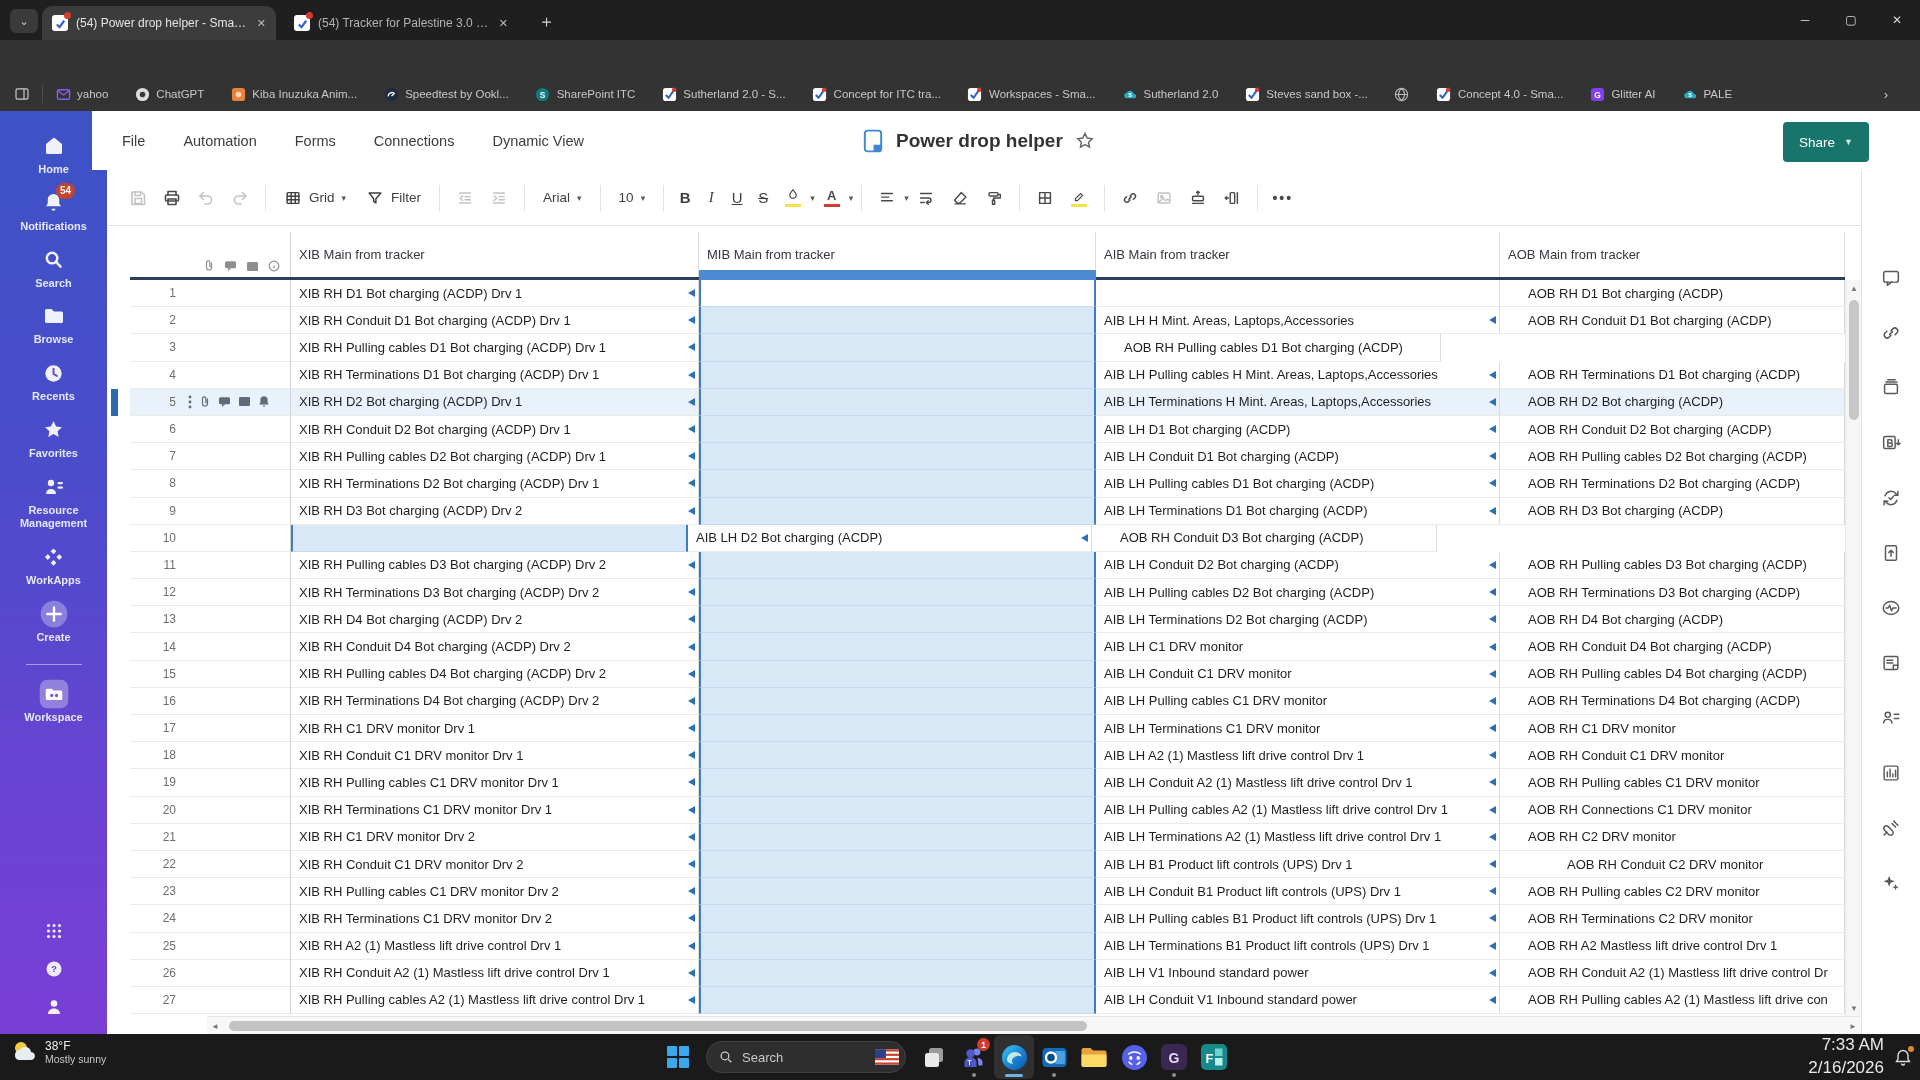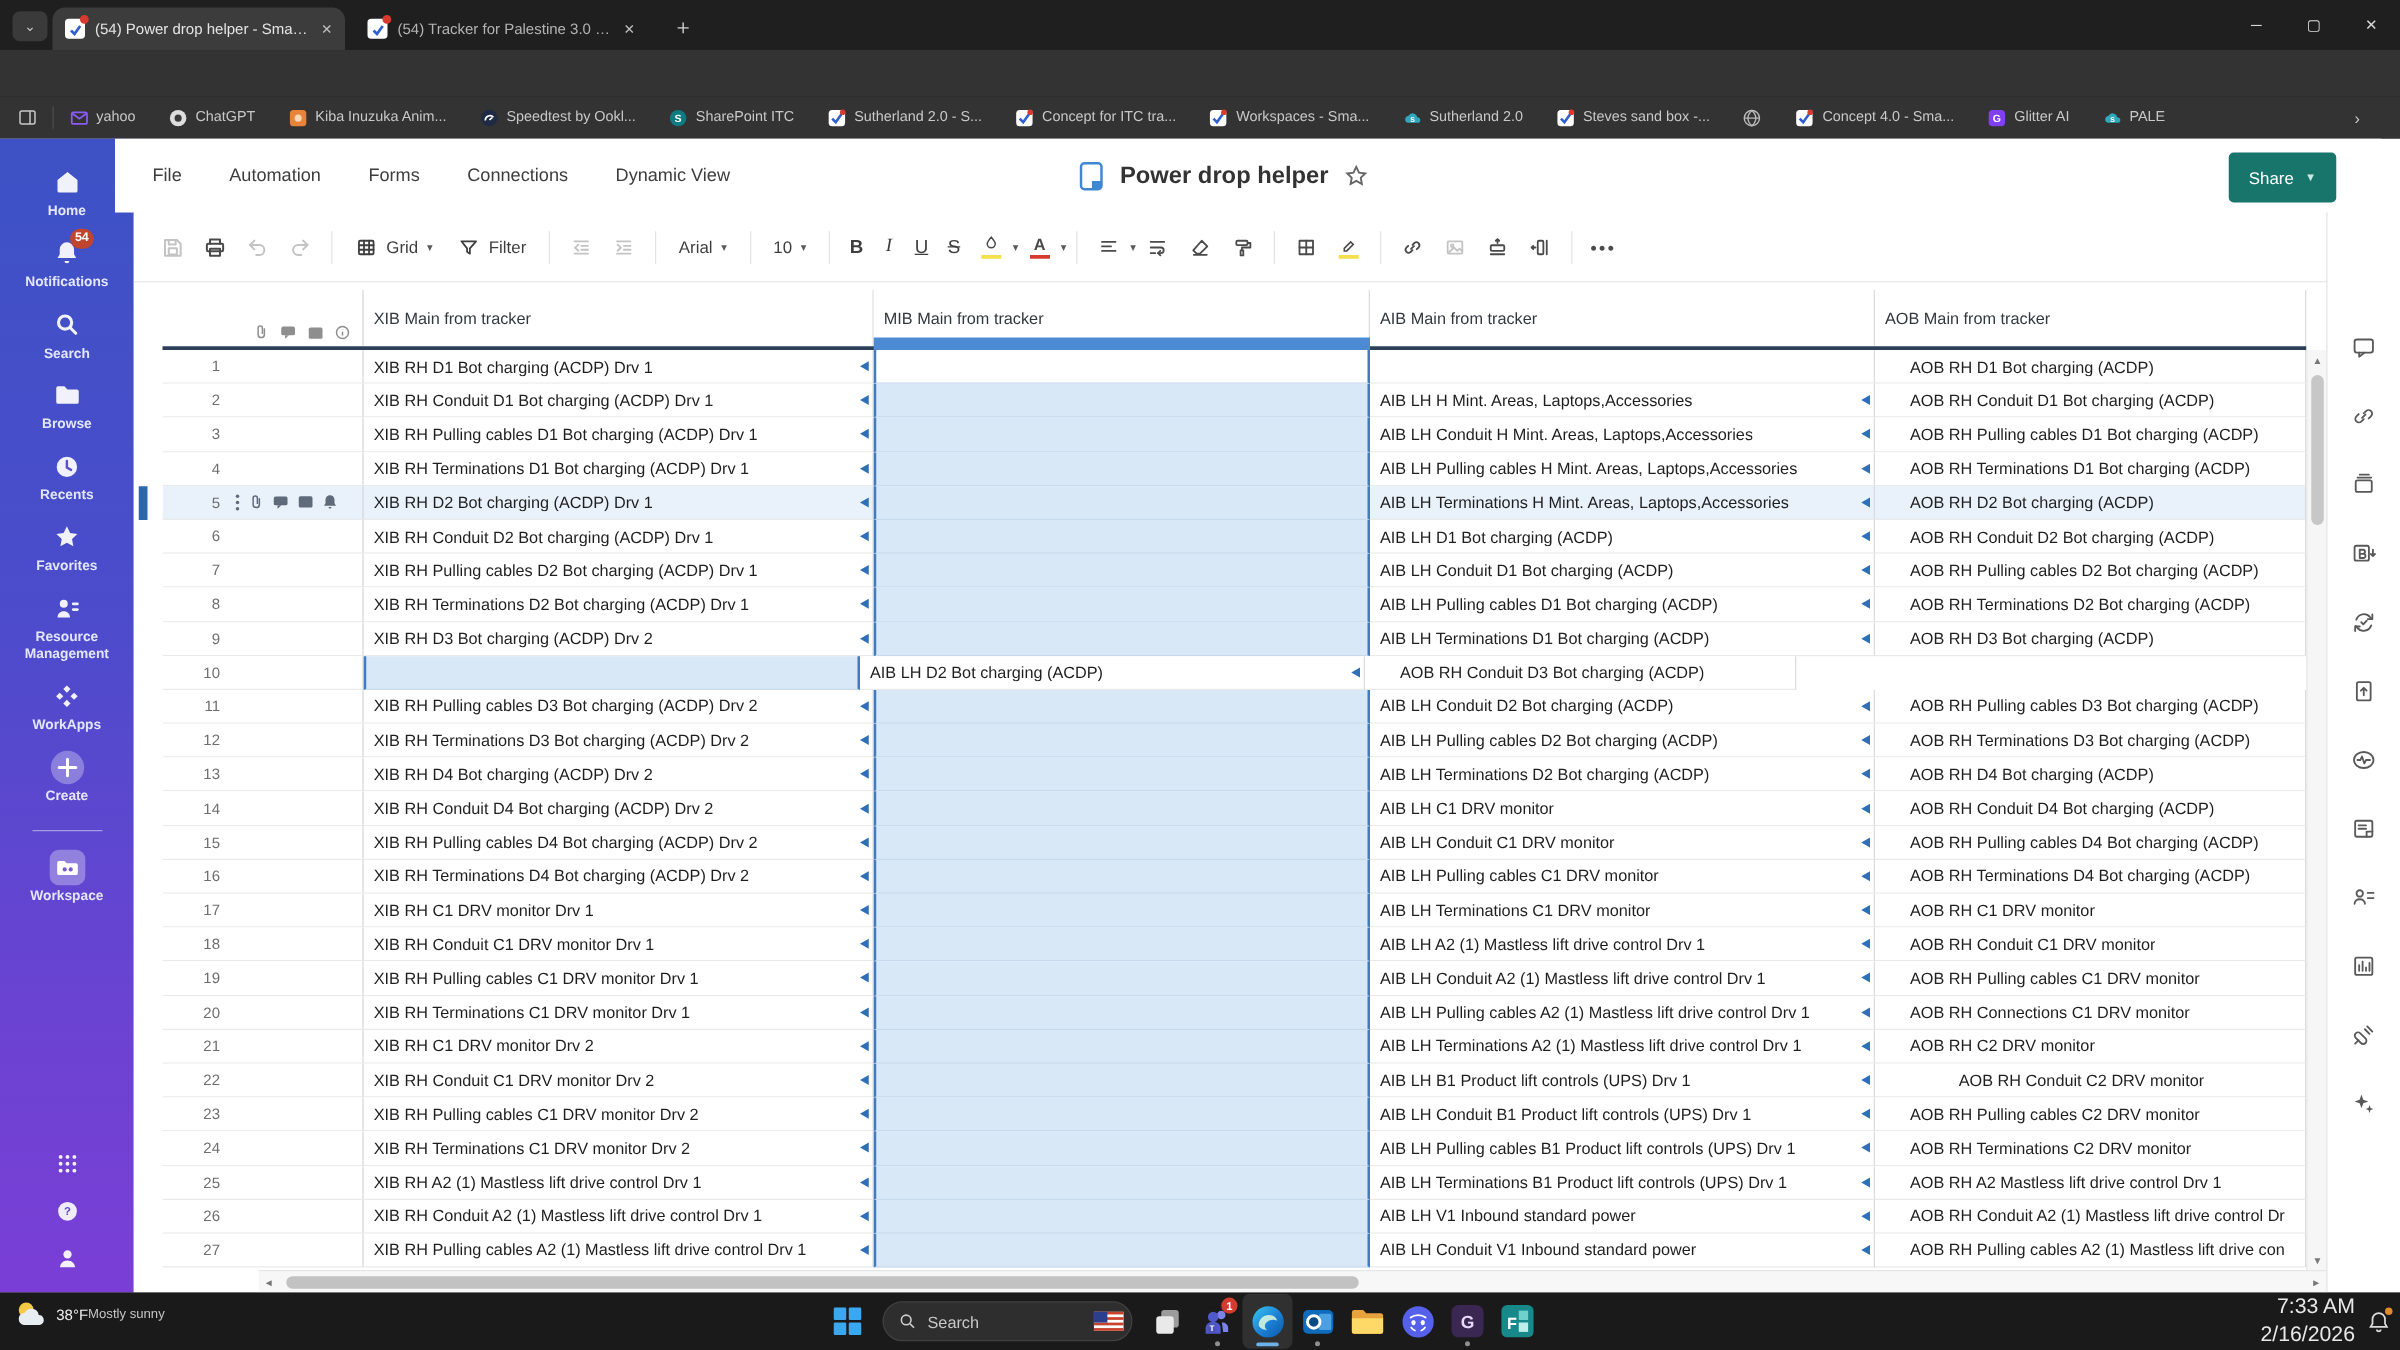--- a/index.html
+++ b/index.html
@@ -118,21 +118,21 @@
   #hscroll .arr { position:absolute; top:0; width:16px; height:18px; color:#777; font-size:8px; display:flex; align-items:center; justify-content:center; }
   #hscroll .thumb { position:absolute; left:22px; top:4px; width:858px; height:10px; border-radius:5px; background:#c2c2c2; }
 
   #rightrail { position:absolute; left:1861px; top:59px; width:59px; height:864px; background:#fff;
     border-left:1px solid #e3e3e3; display:flex; flex-direction:column; align-items:center; padding-top:80px; }
   .rail-ico { height:55px; display:flex; align-items:center; justify-content:center; color:#595959; }
 
   
   #taskbar { position:absolute; left:0; top:1034px; width:1920px; height:46px; background:#1a1a1a; }
   #weather { position:absolute; left:10px; top:5px; display:flex; align-items:center; gap:7px; }
-  #weather .wtxt { display:flex; flex-direction:row; }
+  #weather .wtxt { display:flex; flex-direction:column; }
   #weather .temp { font-size:12px; color:#f0f0f0; }
   #weather .desc { font-size:10.5px; color:#c6c6c6; }
   #tb-center { position:absolute; left:658px; top:0; height:46px; display:flex; align-items:center; gap:8px; }
   #searchpill { width:200px; height:32px; border-radius:16px; background:#2e2e2e; border:1px solid #414141;
     display:flex; align-items:center; gap:9px; padding:0 6px 0 12px; }
   #searchpill .s-label { font-size:13px; color:#c9c9c9; flex:1; }
   .appico { position:relative; width:40px; height:44px; display:flex; align-items:center; justify-content:center; }
   .appico.active { background:#303030; border-radius:6px; }
   .appico .dot { position:absolute; bottom:2px; left:18px; width:4px; height:4px; border-radius:50%; background:#8f8f8f; }
   .appico .activebar { position:absolute; bottom:2px; left:11px; width:18px; height:3px; border-radius:2px; background:#6cb2e8; }
@@ -791,24 +791,20 @@
             <div class="rownum">
               <span class="num">3</span>
             </div>
             <div class="cell c-xib">
               <span style="overflow: hidden; white-space: nowrap;">XIB RH Pulling cables D1 Bot charging (ACDP) Drv 1</span>
               <span class="tri"></span>
             </div>
             <div class="cell c-mib">
               <span style="overflow: hidden; white-space: nowrap;"></span>
             </div>
-            <div class="cell c-aib">
-              <span style="overflow: hidden; white-space: nowrap;">AIB LH Conduit H Mint. Areas, Laptops,Accessories</span>
-              <span class="tri"></span>
-            </div>
             <div class="cell c-aob">
               <span style="overflow: hidden; white-space: nowrap;">AOB RH Pulling cables D1 Bot charging (ACDP)</span>
             </div>
           </div>
           <div class="grow">
             <div class="gutter"></div>
             <div class="rownum">
               <span class="num">4</span>
             </div>
             <div class="cell c-xib">

